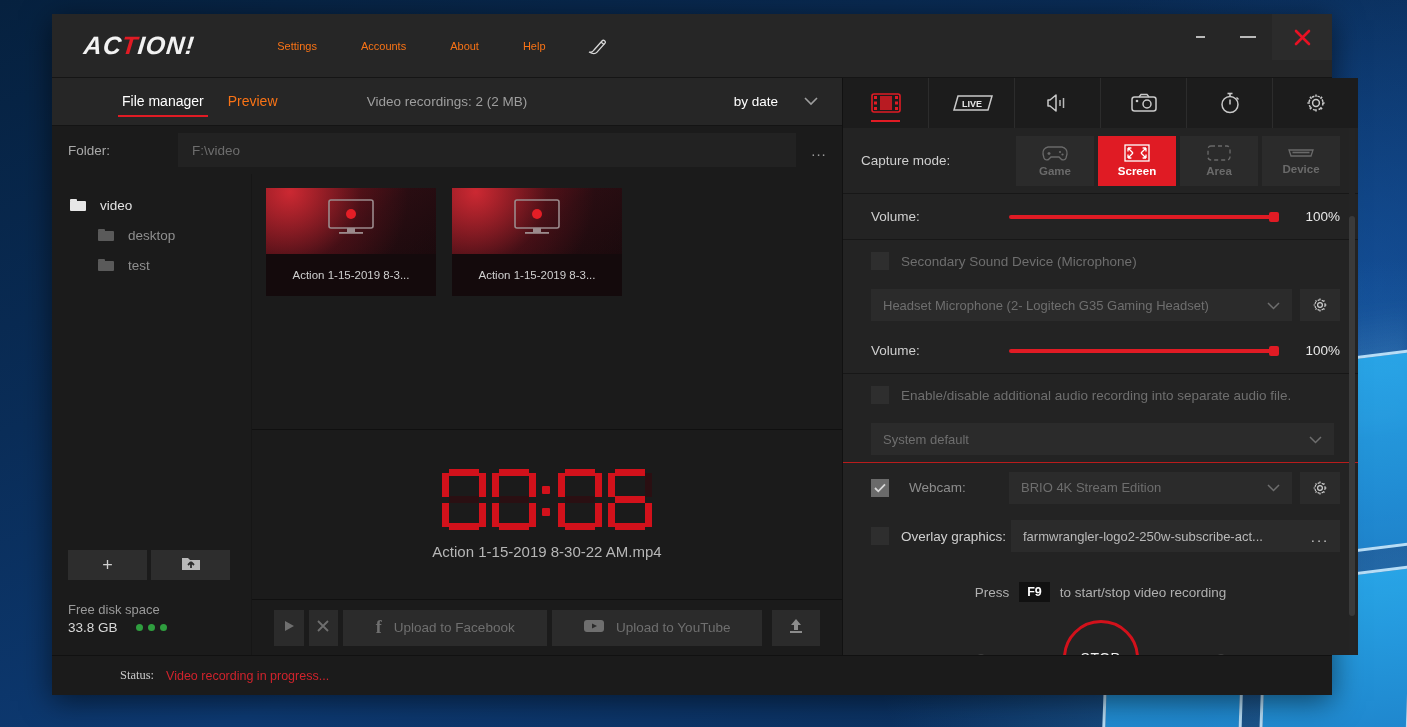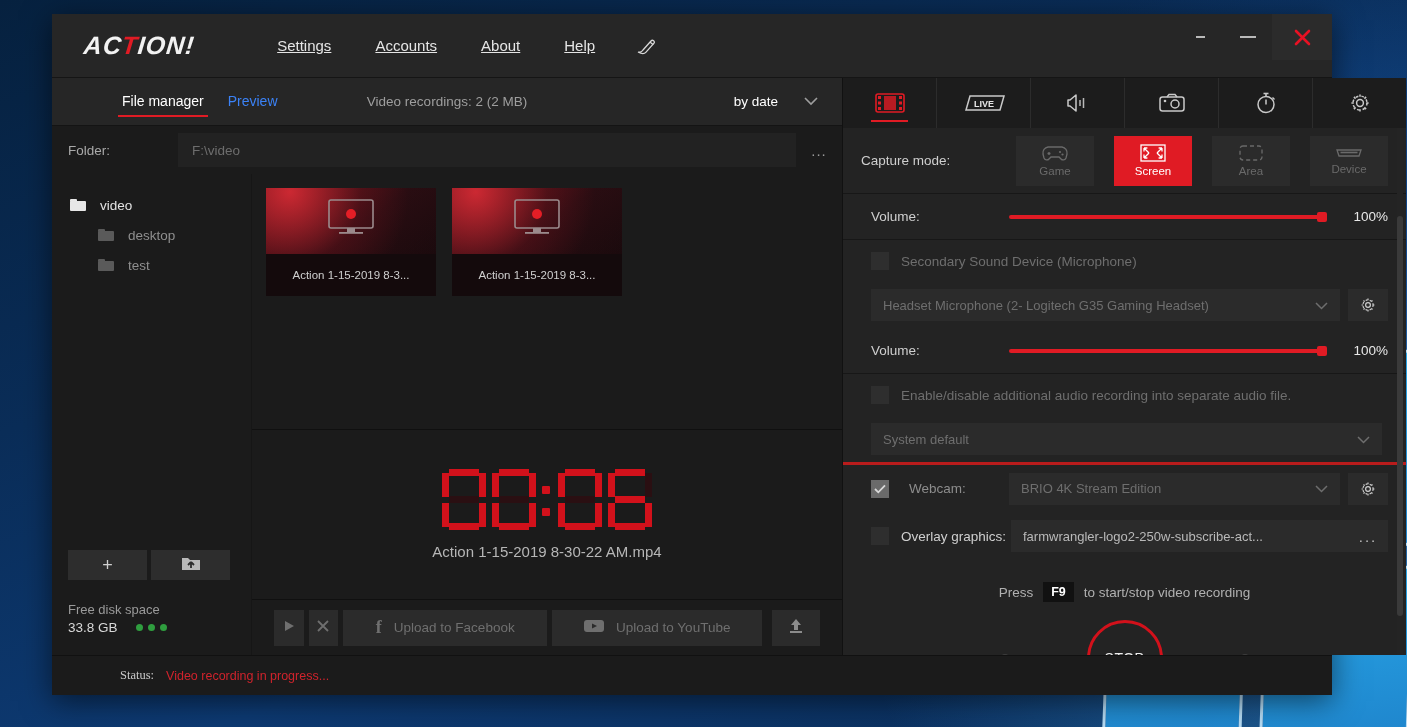--- a/index.html
+++ b/index.html
@@ -48,41 +48,41 @@
   }
   #logo{
     margin-left:32px; font-family:"Liberation Sans",sans-serif;
     font-size:25px; font-weight:700; letter-spacing:1px;
     display:flex; align-items:center;
   }
   .logo-txt{ color:#f2f2f2; font-style:italic; transform:skewX(-6deg); font-weight:700; }
   .logo-red{ color:#e01b24; font-style:italic; transform:skewX(-6deg); font-weight:700;}
   #menu{ display:flex; align-items:center; margin-left:60px; gap:0; }
   .menu-item{
-    color:#e5e5e5; font-size:15px; padding:8px 22px; cursor:default;text-decoration:underline;
+    color:#f97316; font-size:11px; padding:8px 22px; cursor:default;
   }
   #pen-icon{ margin-left:18px; display:flex; align-items:center; }
   #win-controls{ position:absolute; right:0; top:0; height:64px; display:flex; align-items:flex-start; }
   .wbtn{ width:48px; height:46px; display:flex; align-items:center; justify-content:center; }
   .wbtn .bar-s{ width:9px; height:2px; background:#b9b9b9; display:block;}
   .wbtn .bar-l{ width:16px; height:2px; background:#b9b9b9; display:block;}
   #btn-close{ width:60px; height:46px; display:flex; align-items:center; justify-content:center; background:#2b2b2b;}
   #btn-close svg{ display:block; }
 
   
   #body{ flex:1; display:flex; min-height:0; }
   #left{ width:790px; display:flex; flex-direction:column; background:#1b1b1b; }
   #right{ flex:1; background:#232323; display:flex; flex-direction:column; border-left:1px solid #111; }
 
   
   #left-tabs{
     height:48px; background:#262626; display:flex; align-items:center;
     border-bottom:1px solid #141414; position:relative; flex:0 0 48px;
   }
-  .ltab{ font-size:14px; color:#3b82f6; margin-left:16px; padding:6px 4px 7px; position:relative;}
+  .ltab{ font-size:14px; color:#f97316; margin-left:16px; padding:6px 4px 7px; position:relative;}
   .ltab.active{ color:#ffffff; }
   .ltab.active::after{ content:""; position:absolute; left:0; right:0; bottom:-1px; height:2px; background:#e01b24; }
   #lt-first{ margin-left:66px; }
   #rec-count{ position:absolute; left:50%; transform:translateX(-50%); font-size:13.5px; color:#9e9e9e; }
   #sort{ position:absolute; right:24px; display:flex; align-items:center; gap:26px; font-size:13.5px; color:#ffffff;}
 
   
   #folder-row{
     height:48px; display:flex; align-items:center; flex:0 0 48px; background:#1b1b1b;
     position:relative;
@@ -162,21 +162,21 @@
 
   
   #rtabs{ height:50px; display:flex; background:#1c1c1c; flex:0 0 50px; }
   .rtab{ flex:1; display:flex; align-items:center; justify-content:center; border-right:1px solid #2c2c2c; position:relative;}
   .rtab:last-child{ border-right:none; }
   .rtab.active::after{ content:""; position:absolute; left:28px; right:28px; bottom:6px; height:2px; background:#e01b24;}
   #rscroll{ flex:1; position:relative; overflow:hidden; }
   .rrow{ display:flex; align-items:center; padding:0 18px; }
   #row-capture{ height:66px; border-bottom:1px solid #171717;}
   #capture-label{ font-size:13.5px; color:#cfcfcf; width:155px;}
-  .mode-btns{ display:flex; gap:20px;}
+  .mode-btns{ display:flex; gap:4px;font-weight:bold;}
   .mode{
     width:78px; height:50px; background:#2b2b2b; display:flex; flex-direction:column;
     align-items:center; justify-content:center; gap:3px; color:#6a6a6a; font-size:11.5px;
   }
   .mode.active{ background:#e01b24; color:#fff;}
   #row-vol1,#row-vol2{ height:46px; border-bottom:1px solid #171717;justify-content:space-between;}
   .vol-label{ font-size:13.5px; color:#cfcfcf; width:148px; padding-left:10px;}
   .slider{ flex:1; height:4px; background:#e01b24; position:relative; margin:0 18px 0 0; border-radius:2px;}
   .slider .knob{ position:absolute; right:-3px; top:-3px; width:10px; height:10px; background:#e01b24; border-radius:2px;}
   .vol-pct{ width:46px; text-align:right; font-size:13.5px; color:#e8e8e8;}
@@ -185,21 +185,21 @@
   #row-sec{ height:42px; }
   .sec-label{ font-size:13.5px; color:#6e6e6e;}
   #row-mic{ height:46px; gap:8px;}
   .combo{
     flex:1; height:32px; background:#2b2b2b; display:flex; align-items:center;
     padding:0 12px; font-size:13px; color:#6e6e6e; justify-content:space-between;
   }
   .gear-btn{ width:40px; height:32px; background:#2b2b2b; display:flex; align-items:center; justify-content:center;}
   #row-addaudio{ height:42px; }
   #row-sysdef{ height:46px; }
-  #row-webcam{ height:50px; gap:8px; border-top:3px solid #b91c1c;}
+  #row-webcam{ height:50px; gap:8px; border-top:1px solid #b91c1c;}
   #webcam-label{ font-size:13.5px; color:#8d8d8d; width:92px;}
   #row-overlay{ height:48px; gap:0;}
   #overlay-label{ font-size:13.5px; color:#cfcfcf; width:110px;}
   #overlay-field{ flex:1; height:32px; background:#2b2b2b; display:flex; align-items:center; padding:0 12px; font-size:13px; color:#b9b9b9;}
   #overlay-dots{ width:40px; height:32px; background:#2b2b2b; display:flex; align-items:center; justify-content:center; color:#c0c0c0; letter-spacing:2px; font-size:15px;}
   #hotkey{ display:flex; align-items:center; justify-content:center; gap:10px; font-size:13.5px; color:#b0b0b0; margin-top:22px;}
   #hotkey .key{ background:#111; color:#fff; font-size:12.5px; padding:3px 8px; font-weight:bold;}
   #stop-area{ display:flex; align-items:center; justify-content:center; gap:78px; margin-top:18px;}
   #stop{
     width:76px; height:76px; border-radius:50%; border:3px solid #d2111b;

